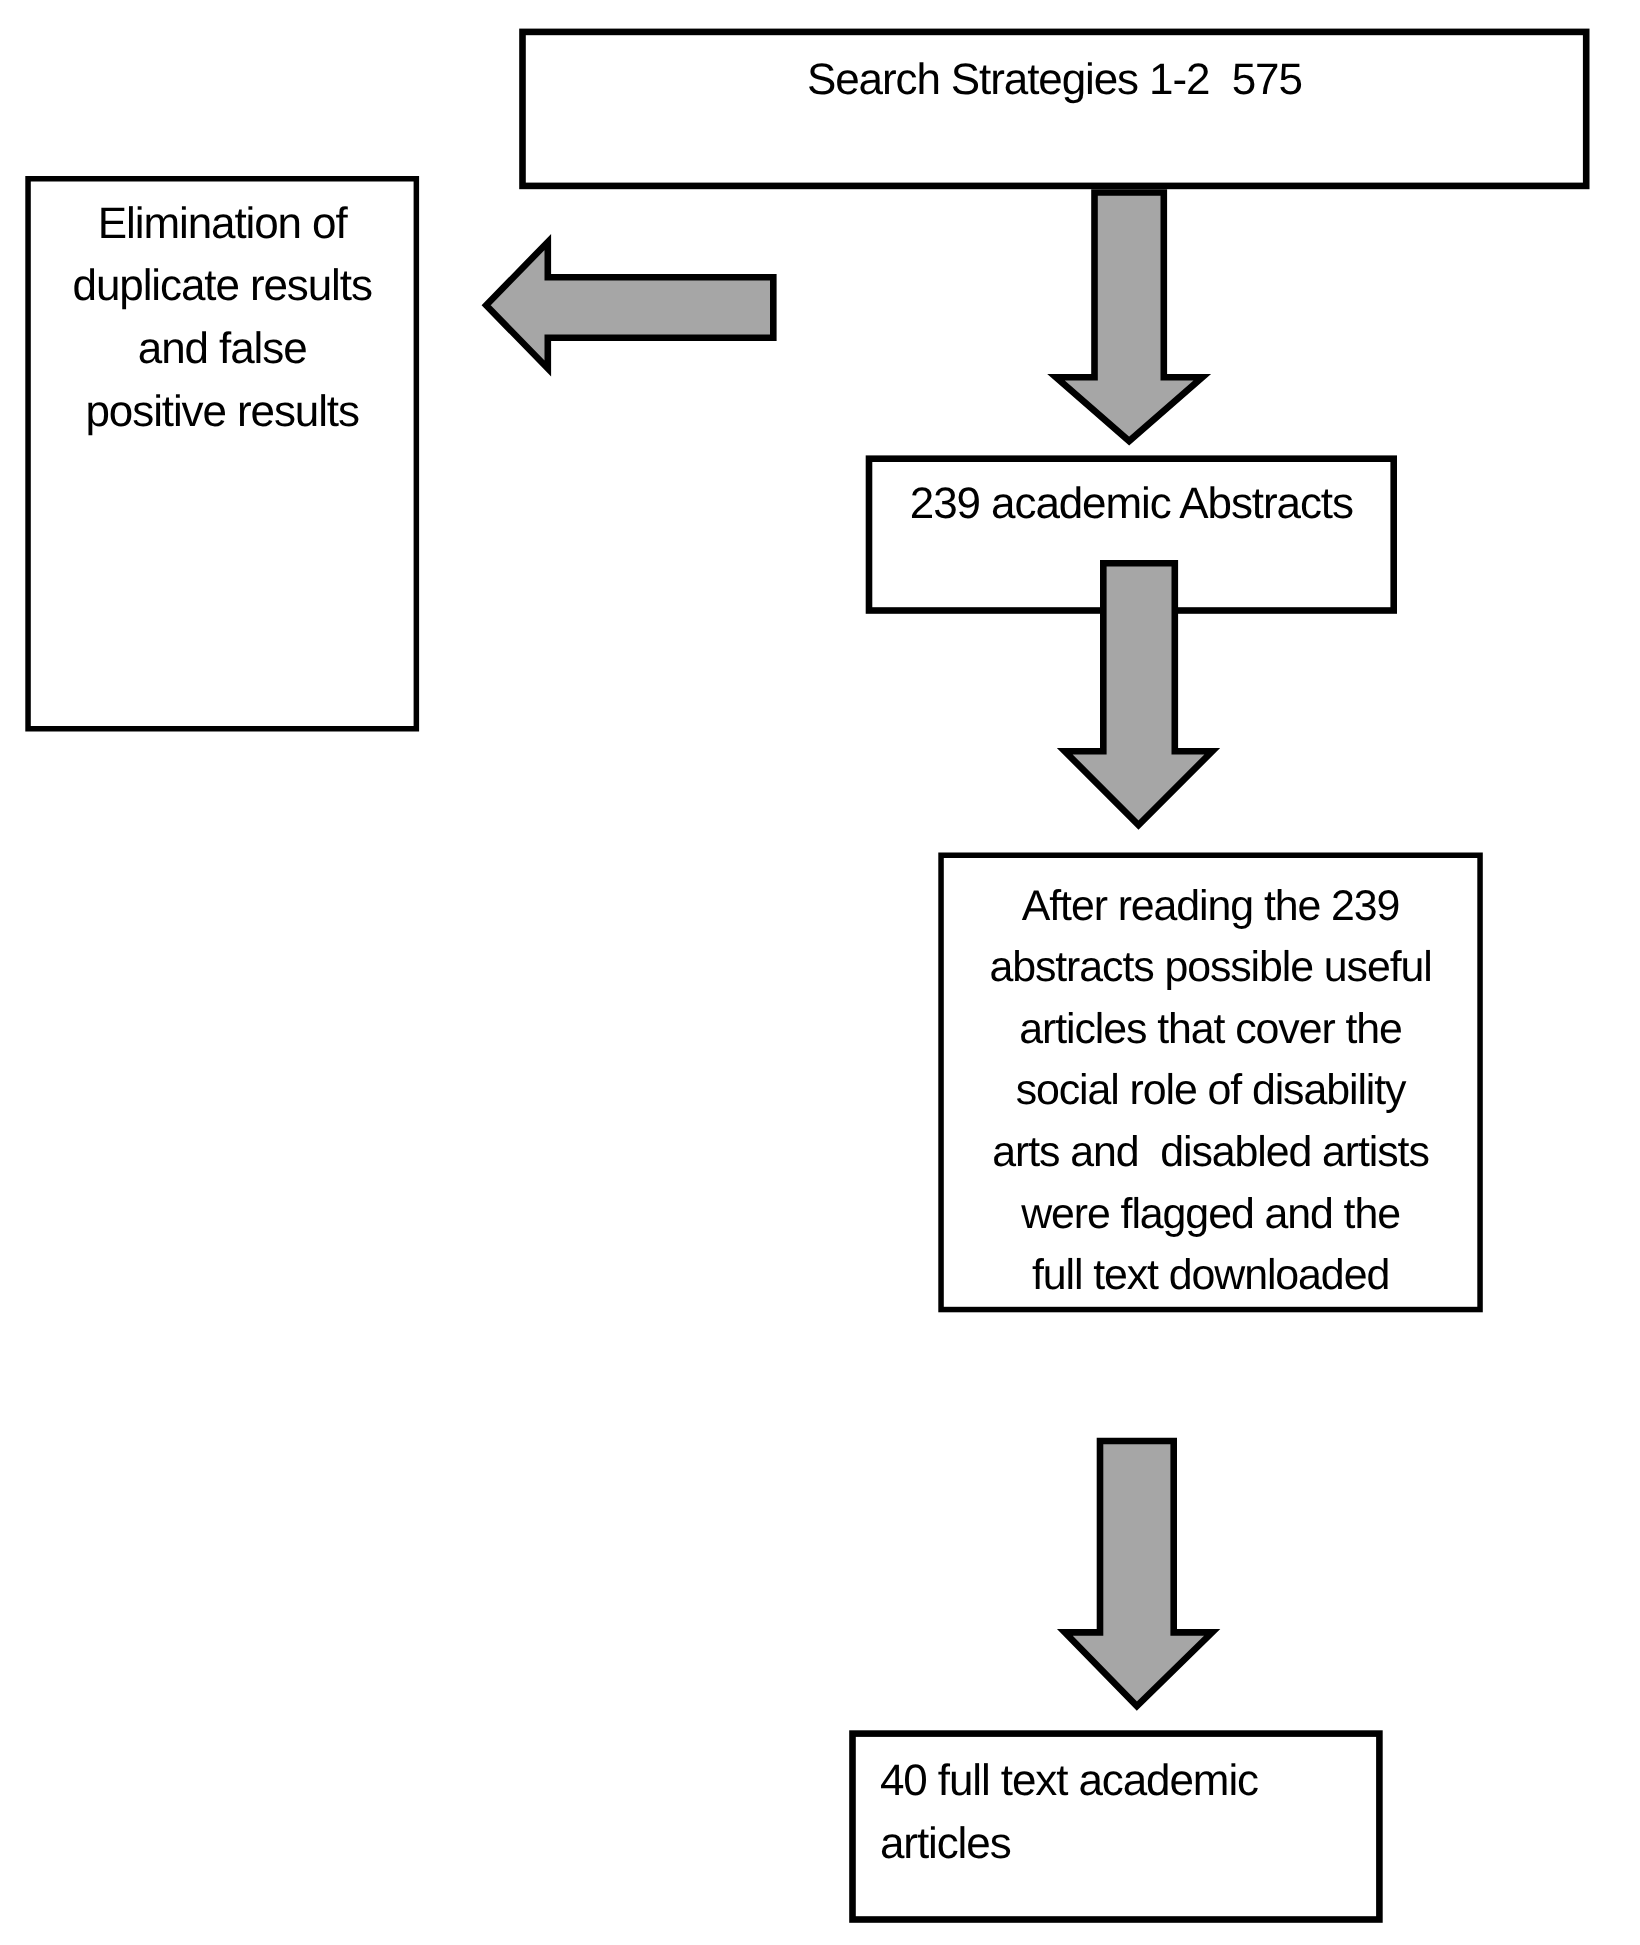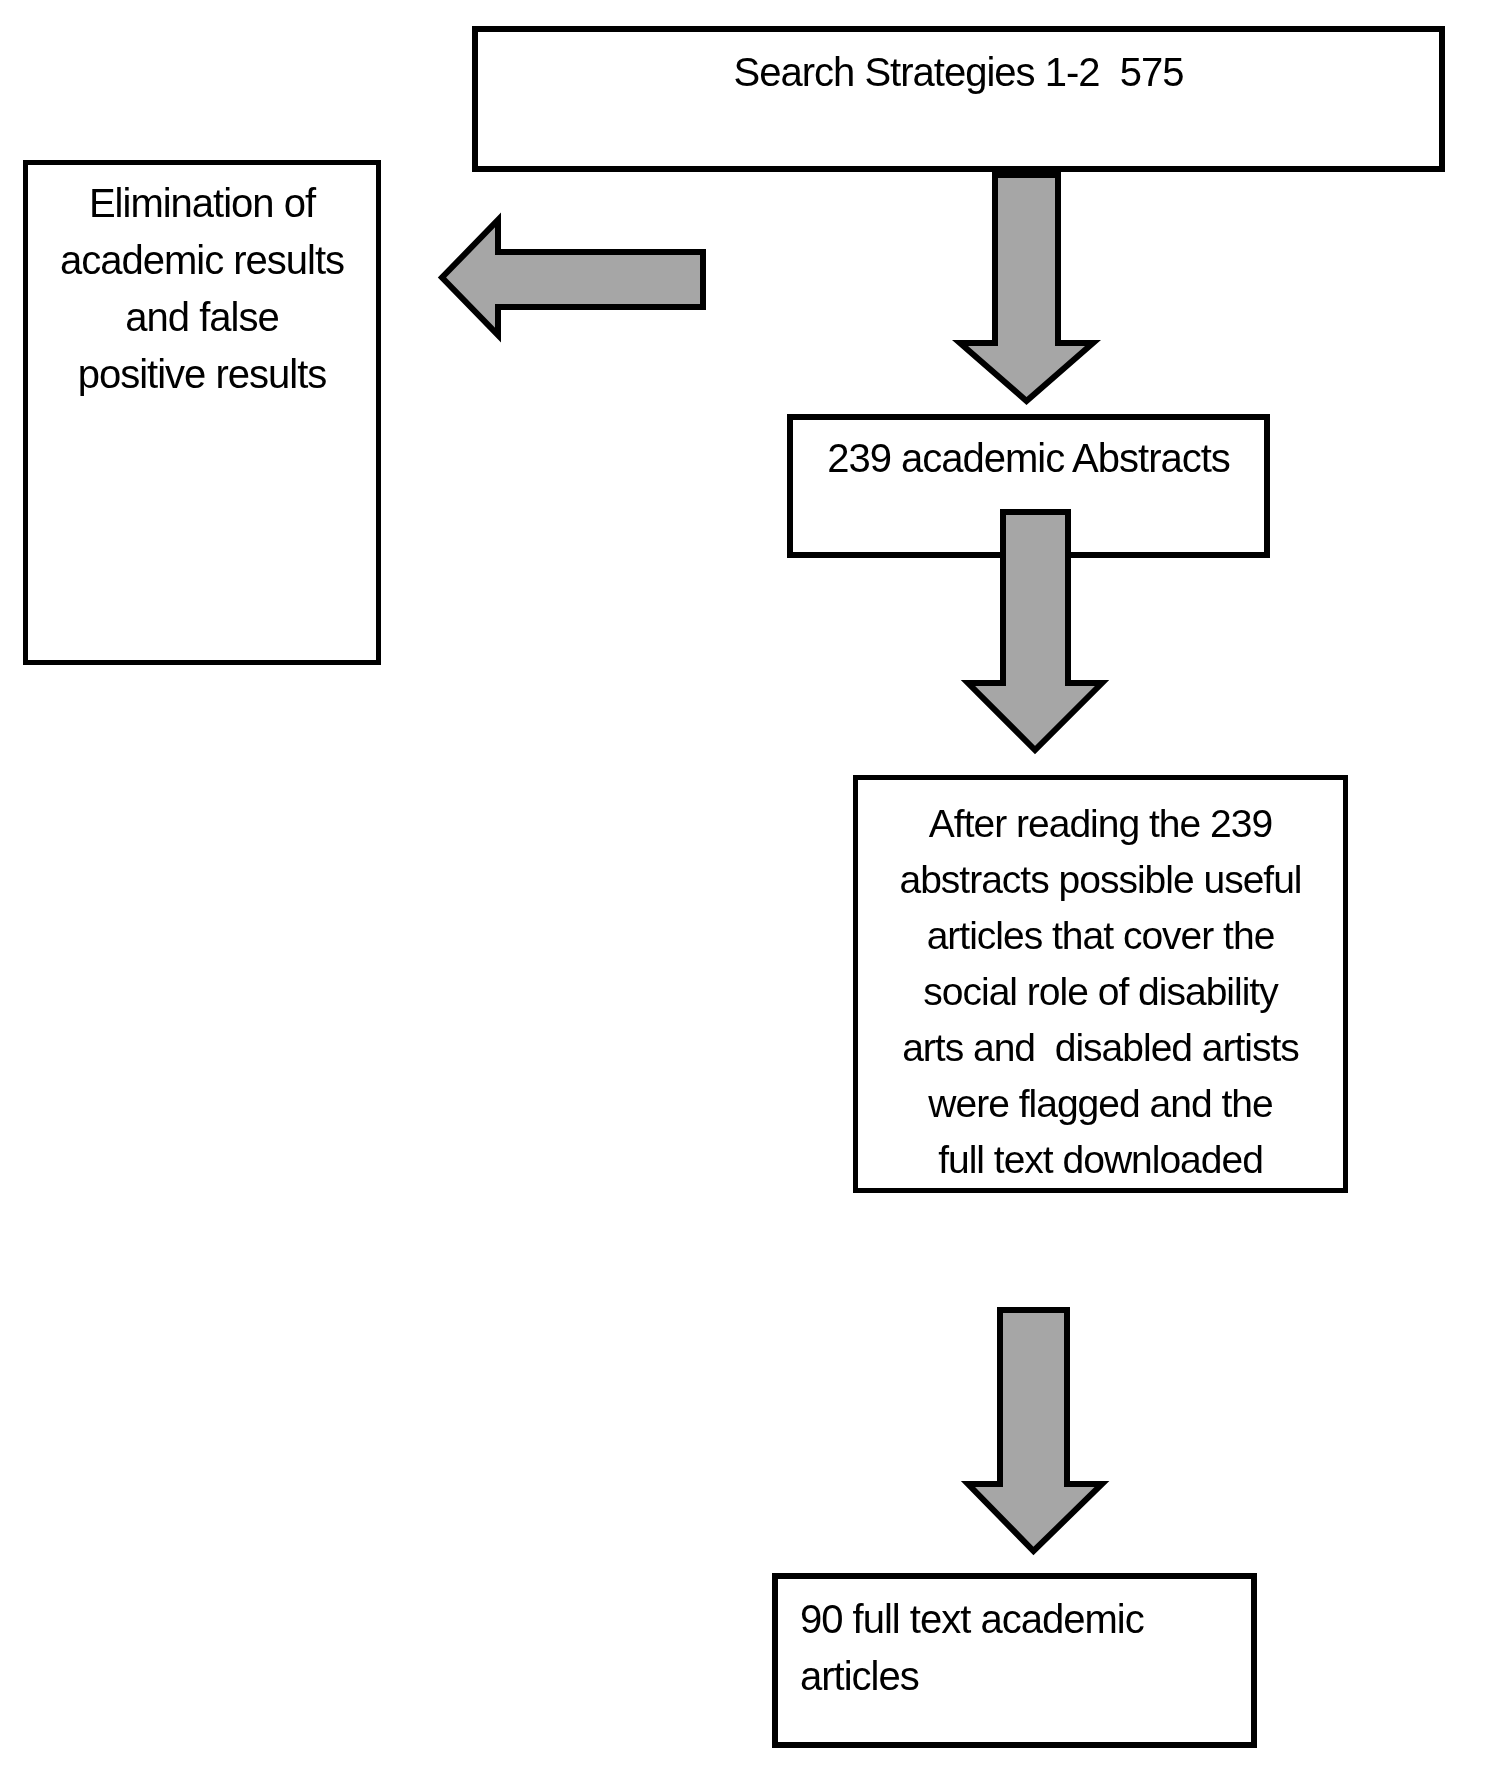--- a/index.html
+++ b/index.html
@@ -70,35 +70,35 @@
   }
 </style>
 </head>
 <body>
 
 <div id="canvas">
 
   <div class="node centered" id="search-box">Search Strategies 1-2  575</div>
 
   <div class="node centered" id="elimination-box">Elimination of
-academic results
+duplicate results
 and false
 positive results</div>
 
   <div class="node centered" id="abstracts-box">239 academic Abstracts</div>
 
   <div class="node centered" id="reading-box">After reading the 239
 abstracts possible useful
 articles that cover the
 social role of disability
 arts and  disabled artists
 were flagged and the
 full text downloaded</div>
 
-  <div class="node" id="fulltext-box">90 full text academic
+  <div class="node" id="fulltext-box">40 full text academic
 articles</div>
 
   <svg id="arrow-layer" viewBox="0 0 1491 1768" xmlns="http://www.w3.org/2000/svg">
     <polygon points="995,175 1058,175 1058,343 1093,343 1026.5,401 960,343 995,343" fill="#a6a6a6"></polygon>
     <polygon points="1003,512 1068,512 1068,683 1102,683 1035,750 968,683 1003,683" fill="#a6a6a6"></polygon>
     <polygon points="1000,1310 1067,1310 1067,1484 1102,1484 1033.5,1551 968,1484 1000,1484" fill="#a6a6a6"></polygon>
     <polygon points="703,252 703,307 498,307 498,335 442,277.5 498,220 498,252" fill="#a6a6a6"></polygon>
   </svg>
 
 </div>

